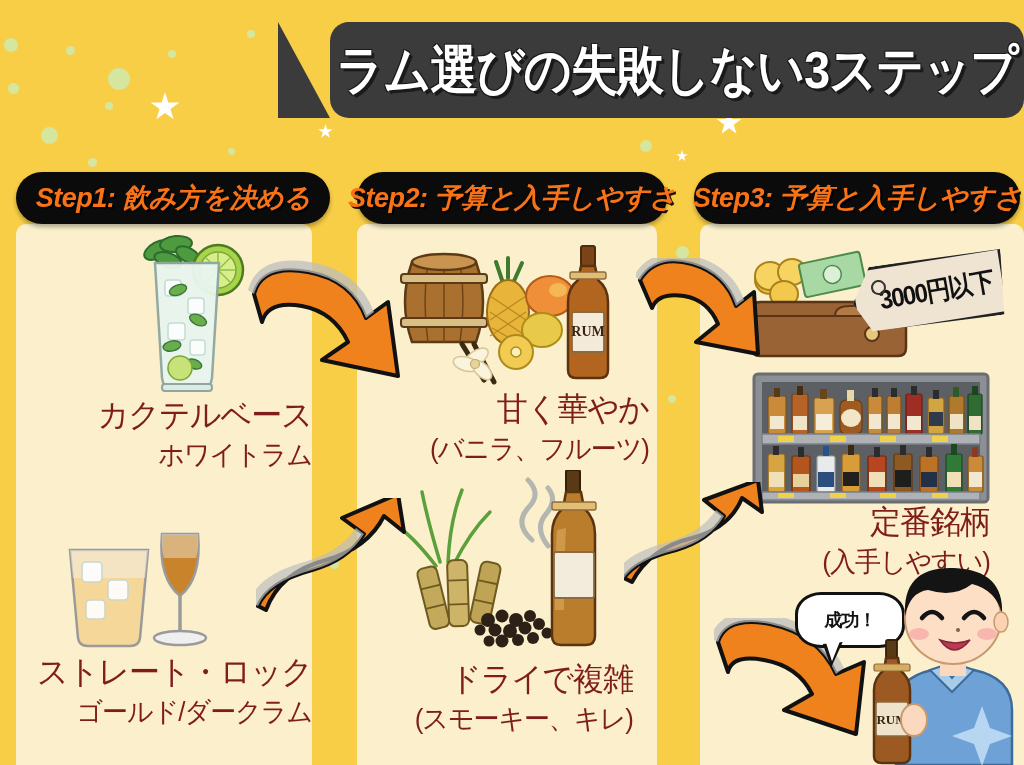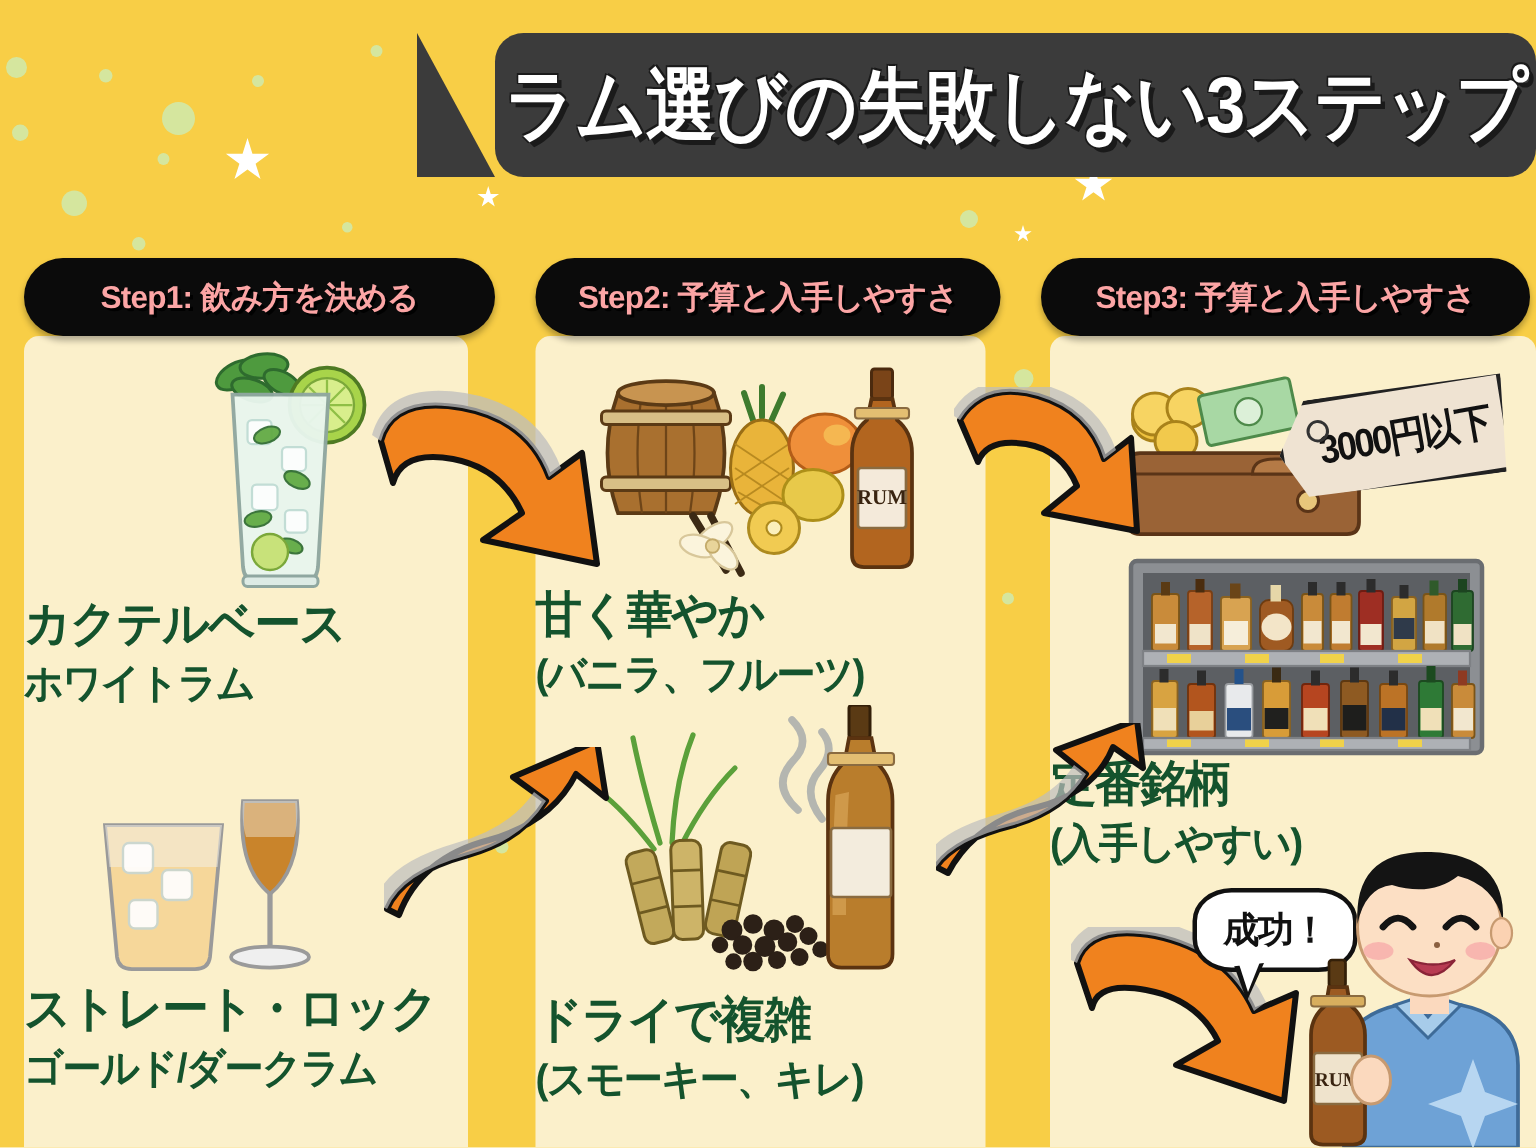--- a/index.html
+++ b/index.html
@@ -66,49 +66,50 @@
     top: 172px;
     height: 52px;
     background: #0B0B0B;
     border-radius: 26px;
     display: flex;
     align-items: center;
     justify-content: center;
     box-shadow: 0 3px 4px rgba(0,0,0,.30);
   }
   .step-pill span {
-    color: #fca5a5;
-    font-size: 21px;
+    color: #f97316;
+    font-size: 27px;
     font-weight: bold;
     white-space: nowrap;
     letter-spacing: -.5px;
     text-shadow: 2px 2px 0 rgba(0,0,0,.9);
+    font-style: italic;
   }
   #pill-1 { left: 16px;  width: 314px; }
   #pill-2 { left: 357px; width: 310px; }
   #pill-3 { left: 694px; width: 326px; }
 
   
   .panel {
     position: absolute;
     top: 224px;
     height: 541px;
     background: #FBF0CB;
     border-radius: 10px 10px 0 0;
   }
   #panel-1 { left: 16px;  width: 296px; }
   #panel-2 { left: 357px; width: 300px; }
   #panel-3 { left: 700px; width: 324px; }
 
   
   .caption {
     position: absolute;
-    text-align: left;
-    color: #14532d;
-    font-weight: bold;
+    text-align: right;
+    color: #7f1d1d;
+    font-weight: normal;
     white-space: nowrap;
     line-height: 1.18;
   }
   .caption .main {
     display: block;
     font-size: 31px;
     letter-spacing: -1px;
     transform: scaleY(1.05);
   }
   .caption .sub {
@@ -133,21 +134,21 @@
     left: 795px; top: 592px;
     width: 104px; height: 50px;
     background: #ffffff;
     border: 3px solid #111;
     border-radius: 26px/22px;
     display: flex;
     align-items: center;
     justify-content: center;
   }
   #speech .txt {
-    font-size: 24px;
+    font-size: 18px;
     font-weight: bold;
     color: #111;
     white-space: nowrap;
     letter-spacing: -1px;
   }
   #speech:after {
     content: "";
     position: absolute;
     left: 26px; bottom: -22px;
     width: 0; height: 0;

